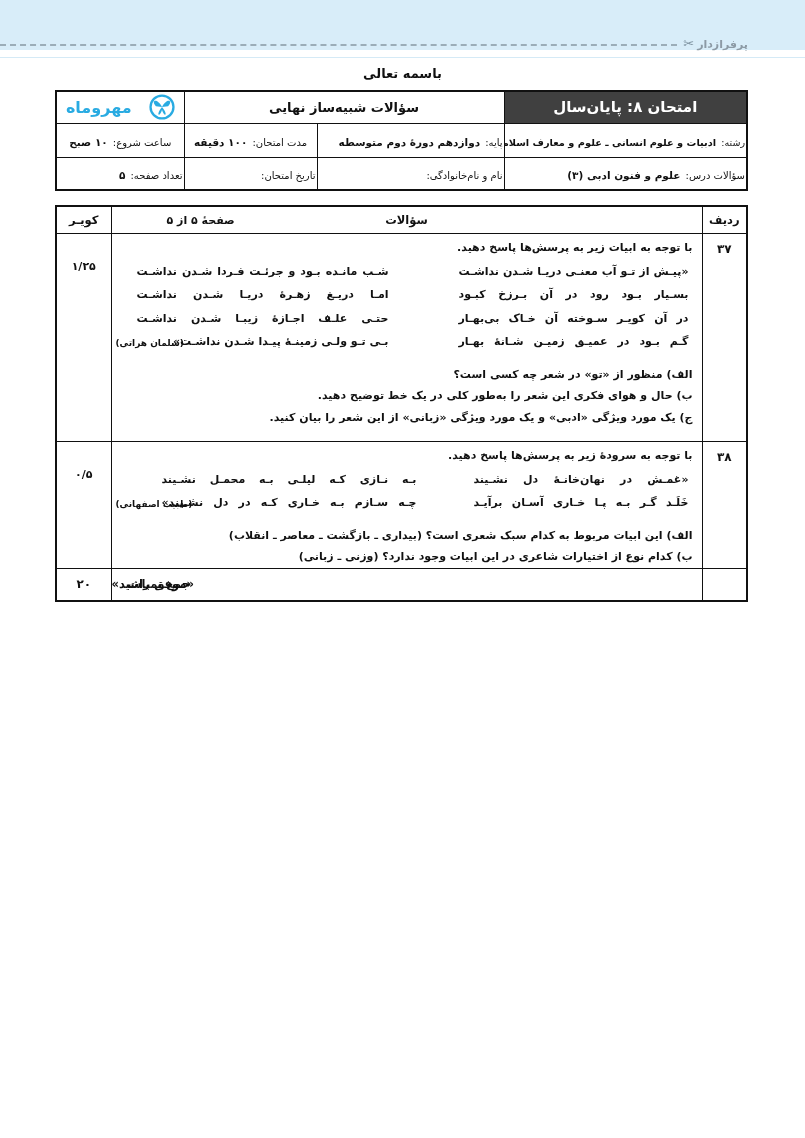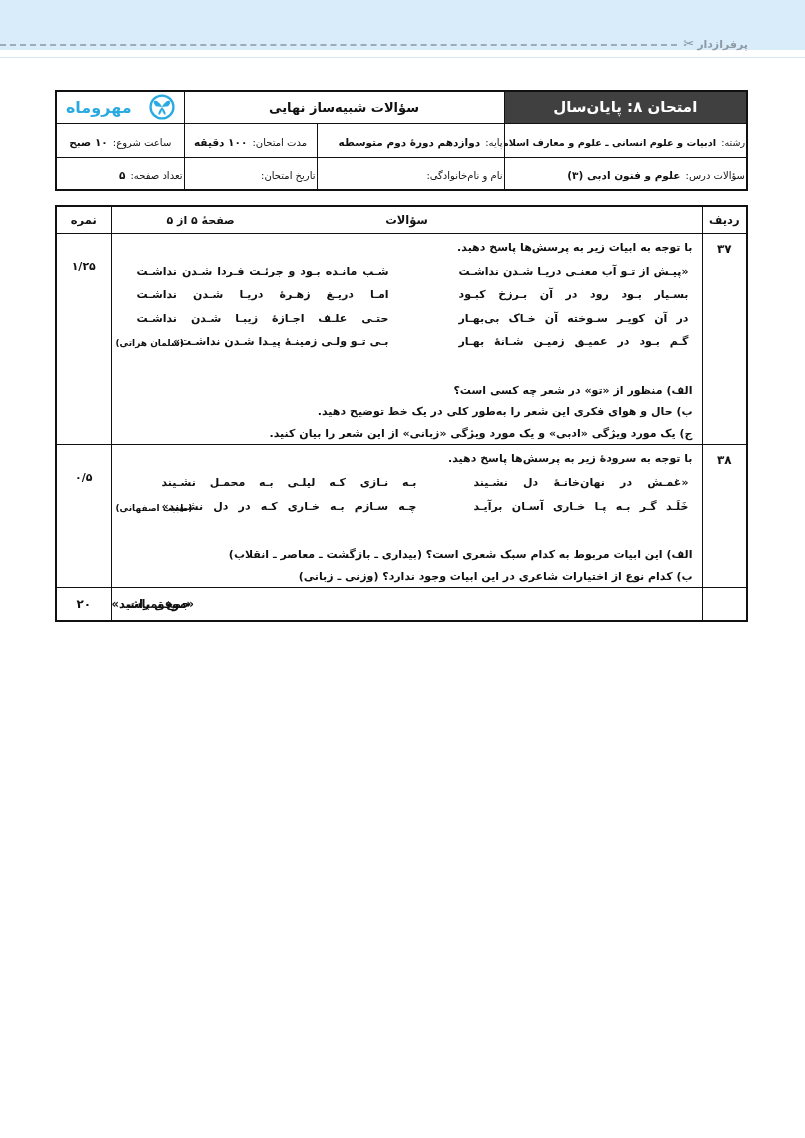--- a/index.html
+++ b/index.html
@@ -43,21 +43,21 @@
   .intro{font-weight:bold;font-size:11px;padding:7px 9px 0}
   .couplets{position:relative;margin-top:8px}
   .pline{position:relative;height:23.5px}
   .hem{position:absolute;top:3px;font-weight:bold;font-size:11px;white-space:nowrap;text-align:justify;text-align-last:justify}
   .q37 .hem-r{right:13px;width:230px}
   .q37 .hem-l{right:313px;width:252px}
   .q37 .pline.last .hem-l{width:207px}
   .q38 .hem-r{right:13px;width:215px}
   .q38 .hem-l{right:285px;width:255px}
   .cite{position:absolute;left:4px;top:6px;font-size:9px;font-weight:bold;white-space:nowrap}
-  .subqs{margin-top:24px}
+  .subqs{margin-top:8px}
   .subq{font-weight:bold;font-size:11px;padding:0 9px;line-height:21.5px;white-space:nowrap}
   .gl-cell{position:relative;vertical-align:middle !important}
   .goodluck{text-align:left;font-weight:bold;font-size:11.5px}
   .total-label{position:absolute;left:16px;top:50%;transform:translateY(-50%);font-weight:bold;font-size:11.5px}
   .total-score{text-align:center;font-weight:bold;font-size:12px;vertical-align:middle !important}
 
   .pagenum{position:absolute;top:1060px;left:0;width:100%;text-align:center;font-weight:bold;font-size:13px}
 </style>
 </head>
 <body>
@@ -65,20 +65,21 @@
 <div class="page">
 
   <div class="band"></div>
   <div class="band-line"></div>
   <div class="cutrow">
     <div class="dashes"></div>
     <span class="scissors">✂</span>
     <span class="brand">پرفرازدار</span>
   </div>
 
+  <div class="basmala">باسمه تعالی</div>
 
   <table class="htable">
     <colgroup>
         <col style="width:243px">
         <col style="width:187px">
         <col style="width:133px">
         <col style="width:128px">
       </colgroup>
     <tbody>
         <tr style="height:32px">
@@ -144,21 +145,21 @@
         <col style="width:591px">
         <col style="width:55px">
       </colgroup>
     <tbody>
         <tr class="qhead" style="height:27px">
       <td>ردیف</td>
       <td class="qhead-mid">
         <span>سؤالات</span>
         <span class="page-label">صفحهٔ ۵ از ۵</span>
       </td>
-      <td>نمره</td>
+      <td>کویـر</td>
     </tr>
 
     <tr style="height:208px">
       <td class="qnum">۳۷</td>
       <td class="q37">
         <div class="intro">با توجه به ابیات زیر به پرسش‌ها پاسخ دهید.</div>
         <div class="couplets">
           <div class="pline">
             <span class="hem hem-r">«پیـش از تـو آب معنـی دریـا شـدن نداشـت</span>
             <span class="hem hem-l">شـب مانـده بـود و جرئـت فـردا شـدن نداشـت</span>

